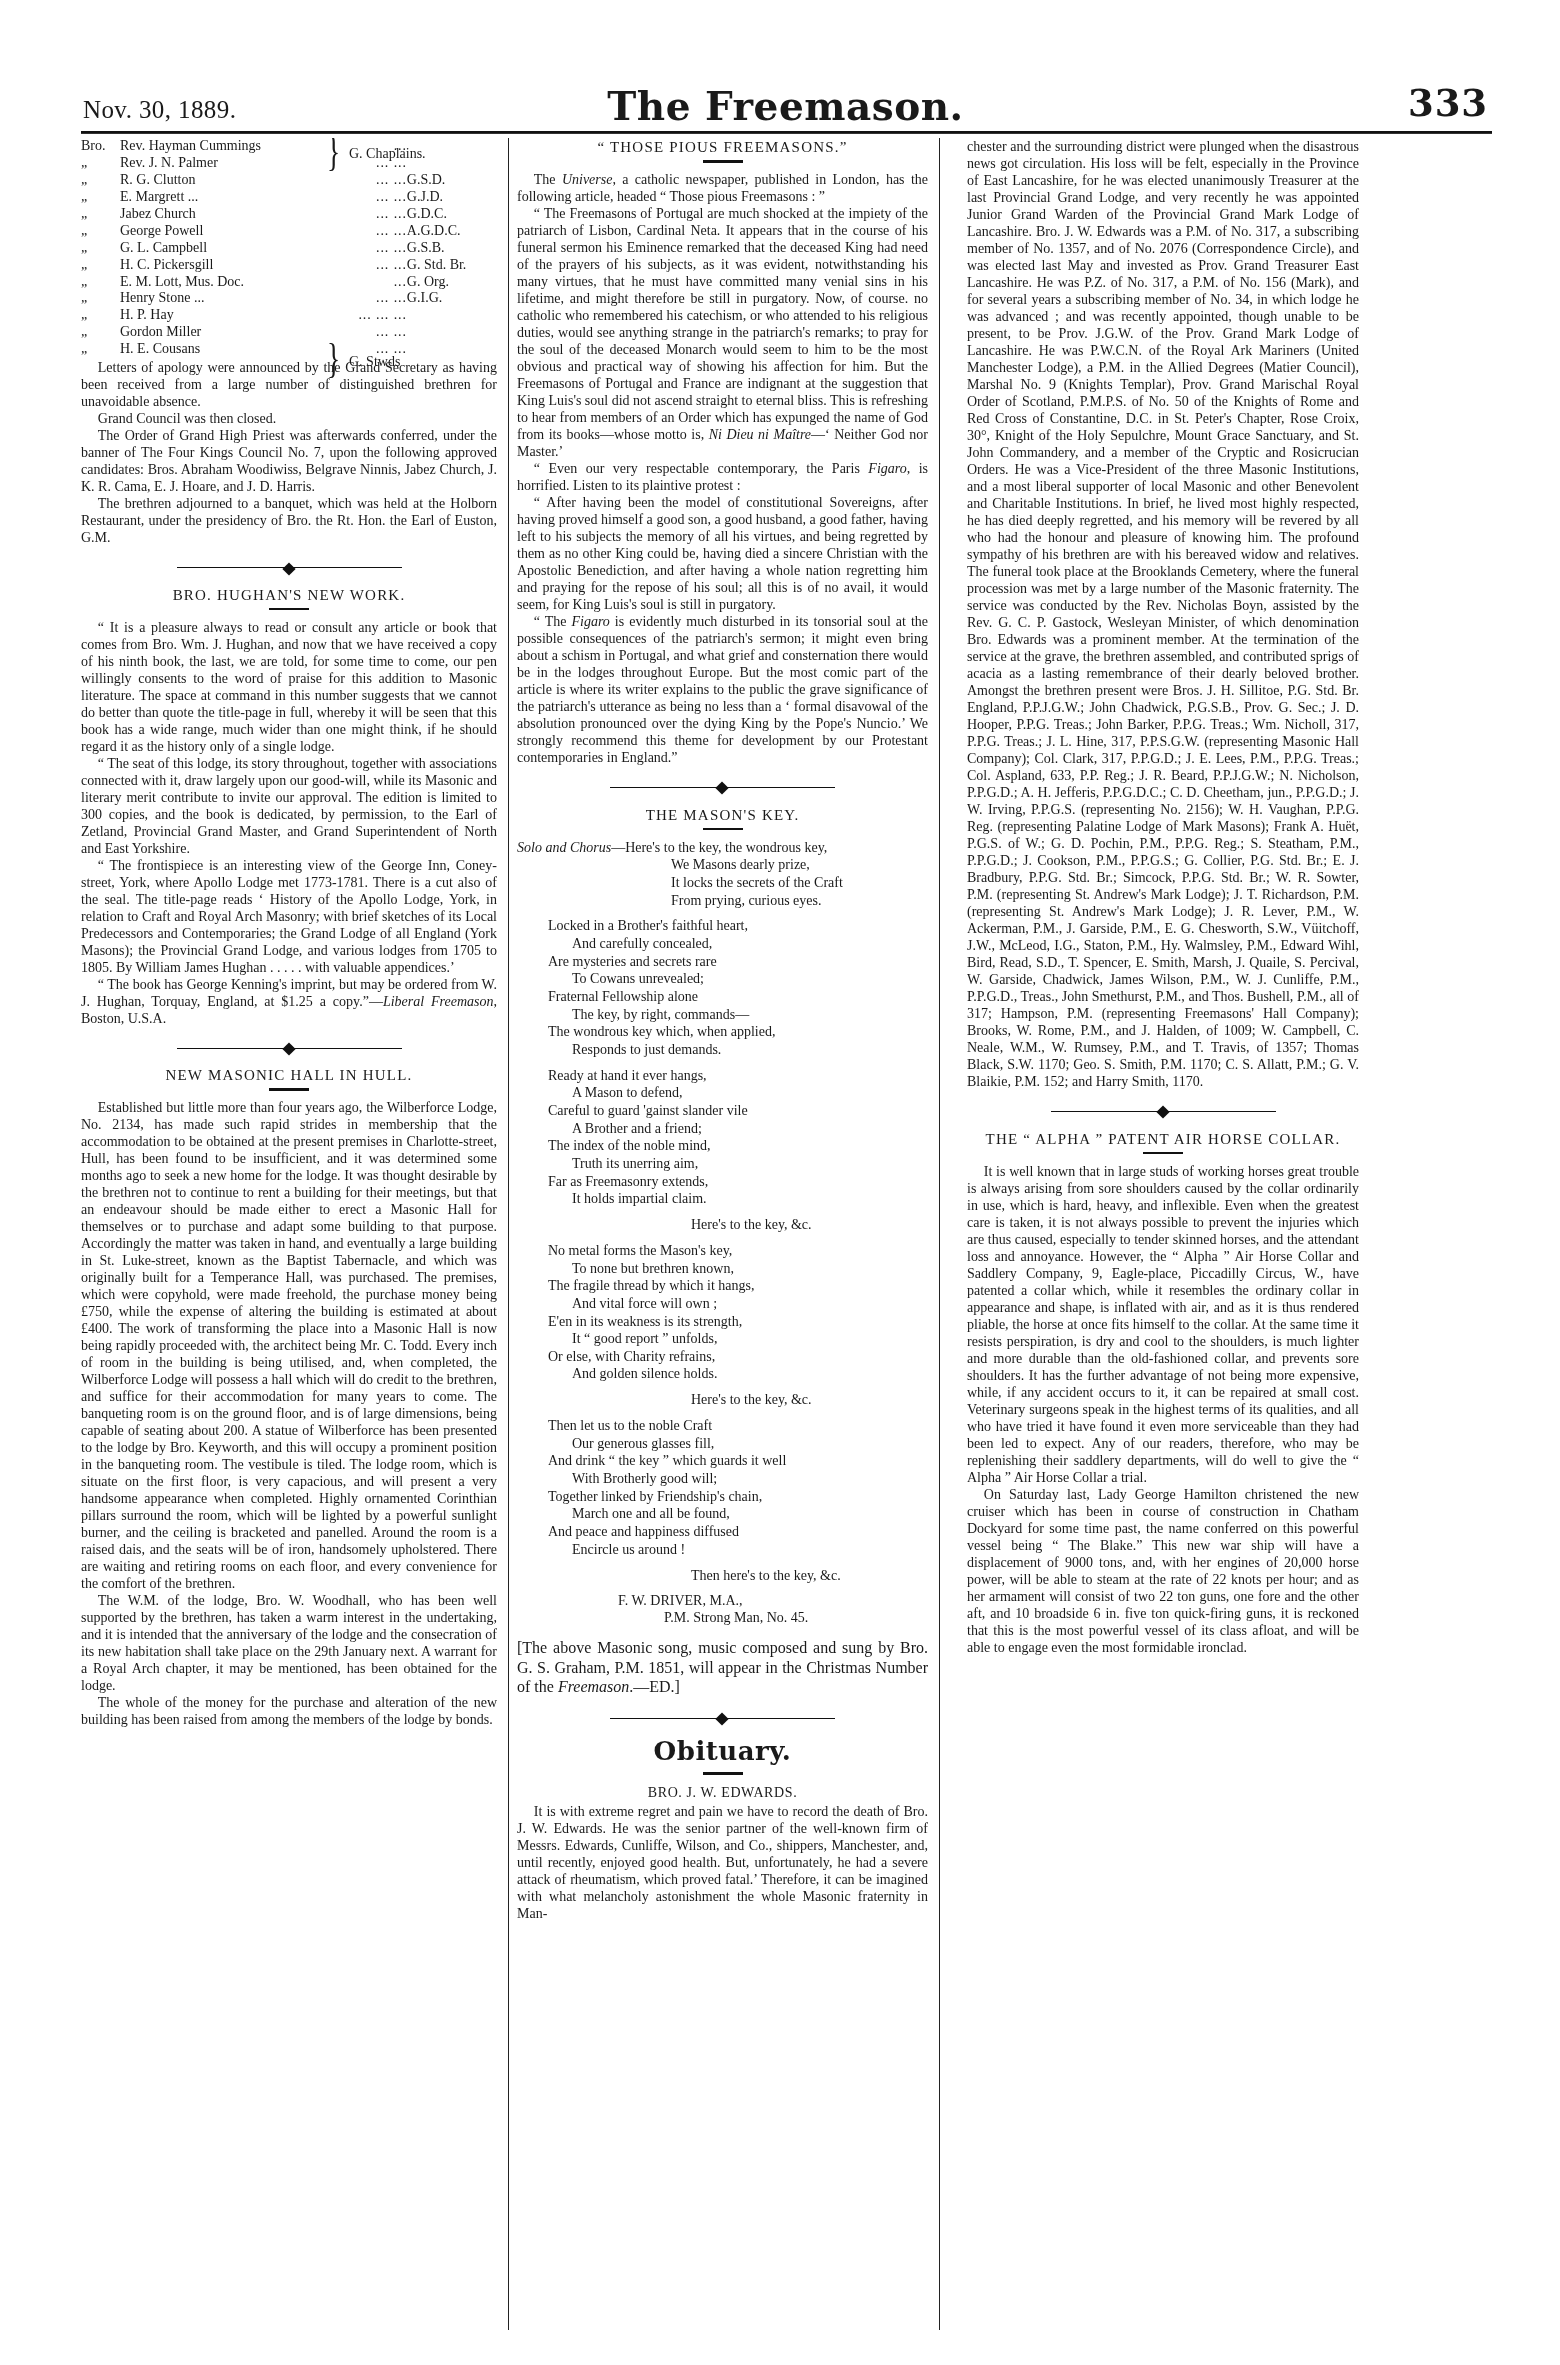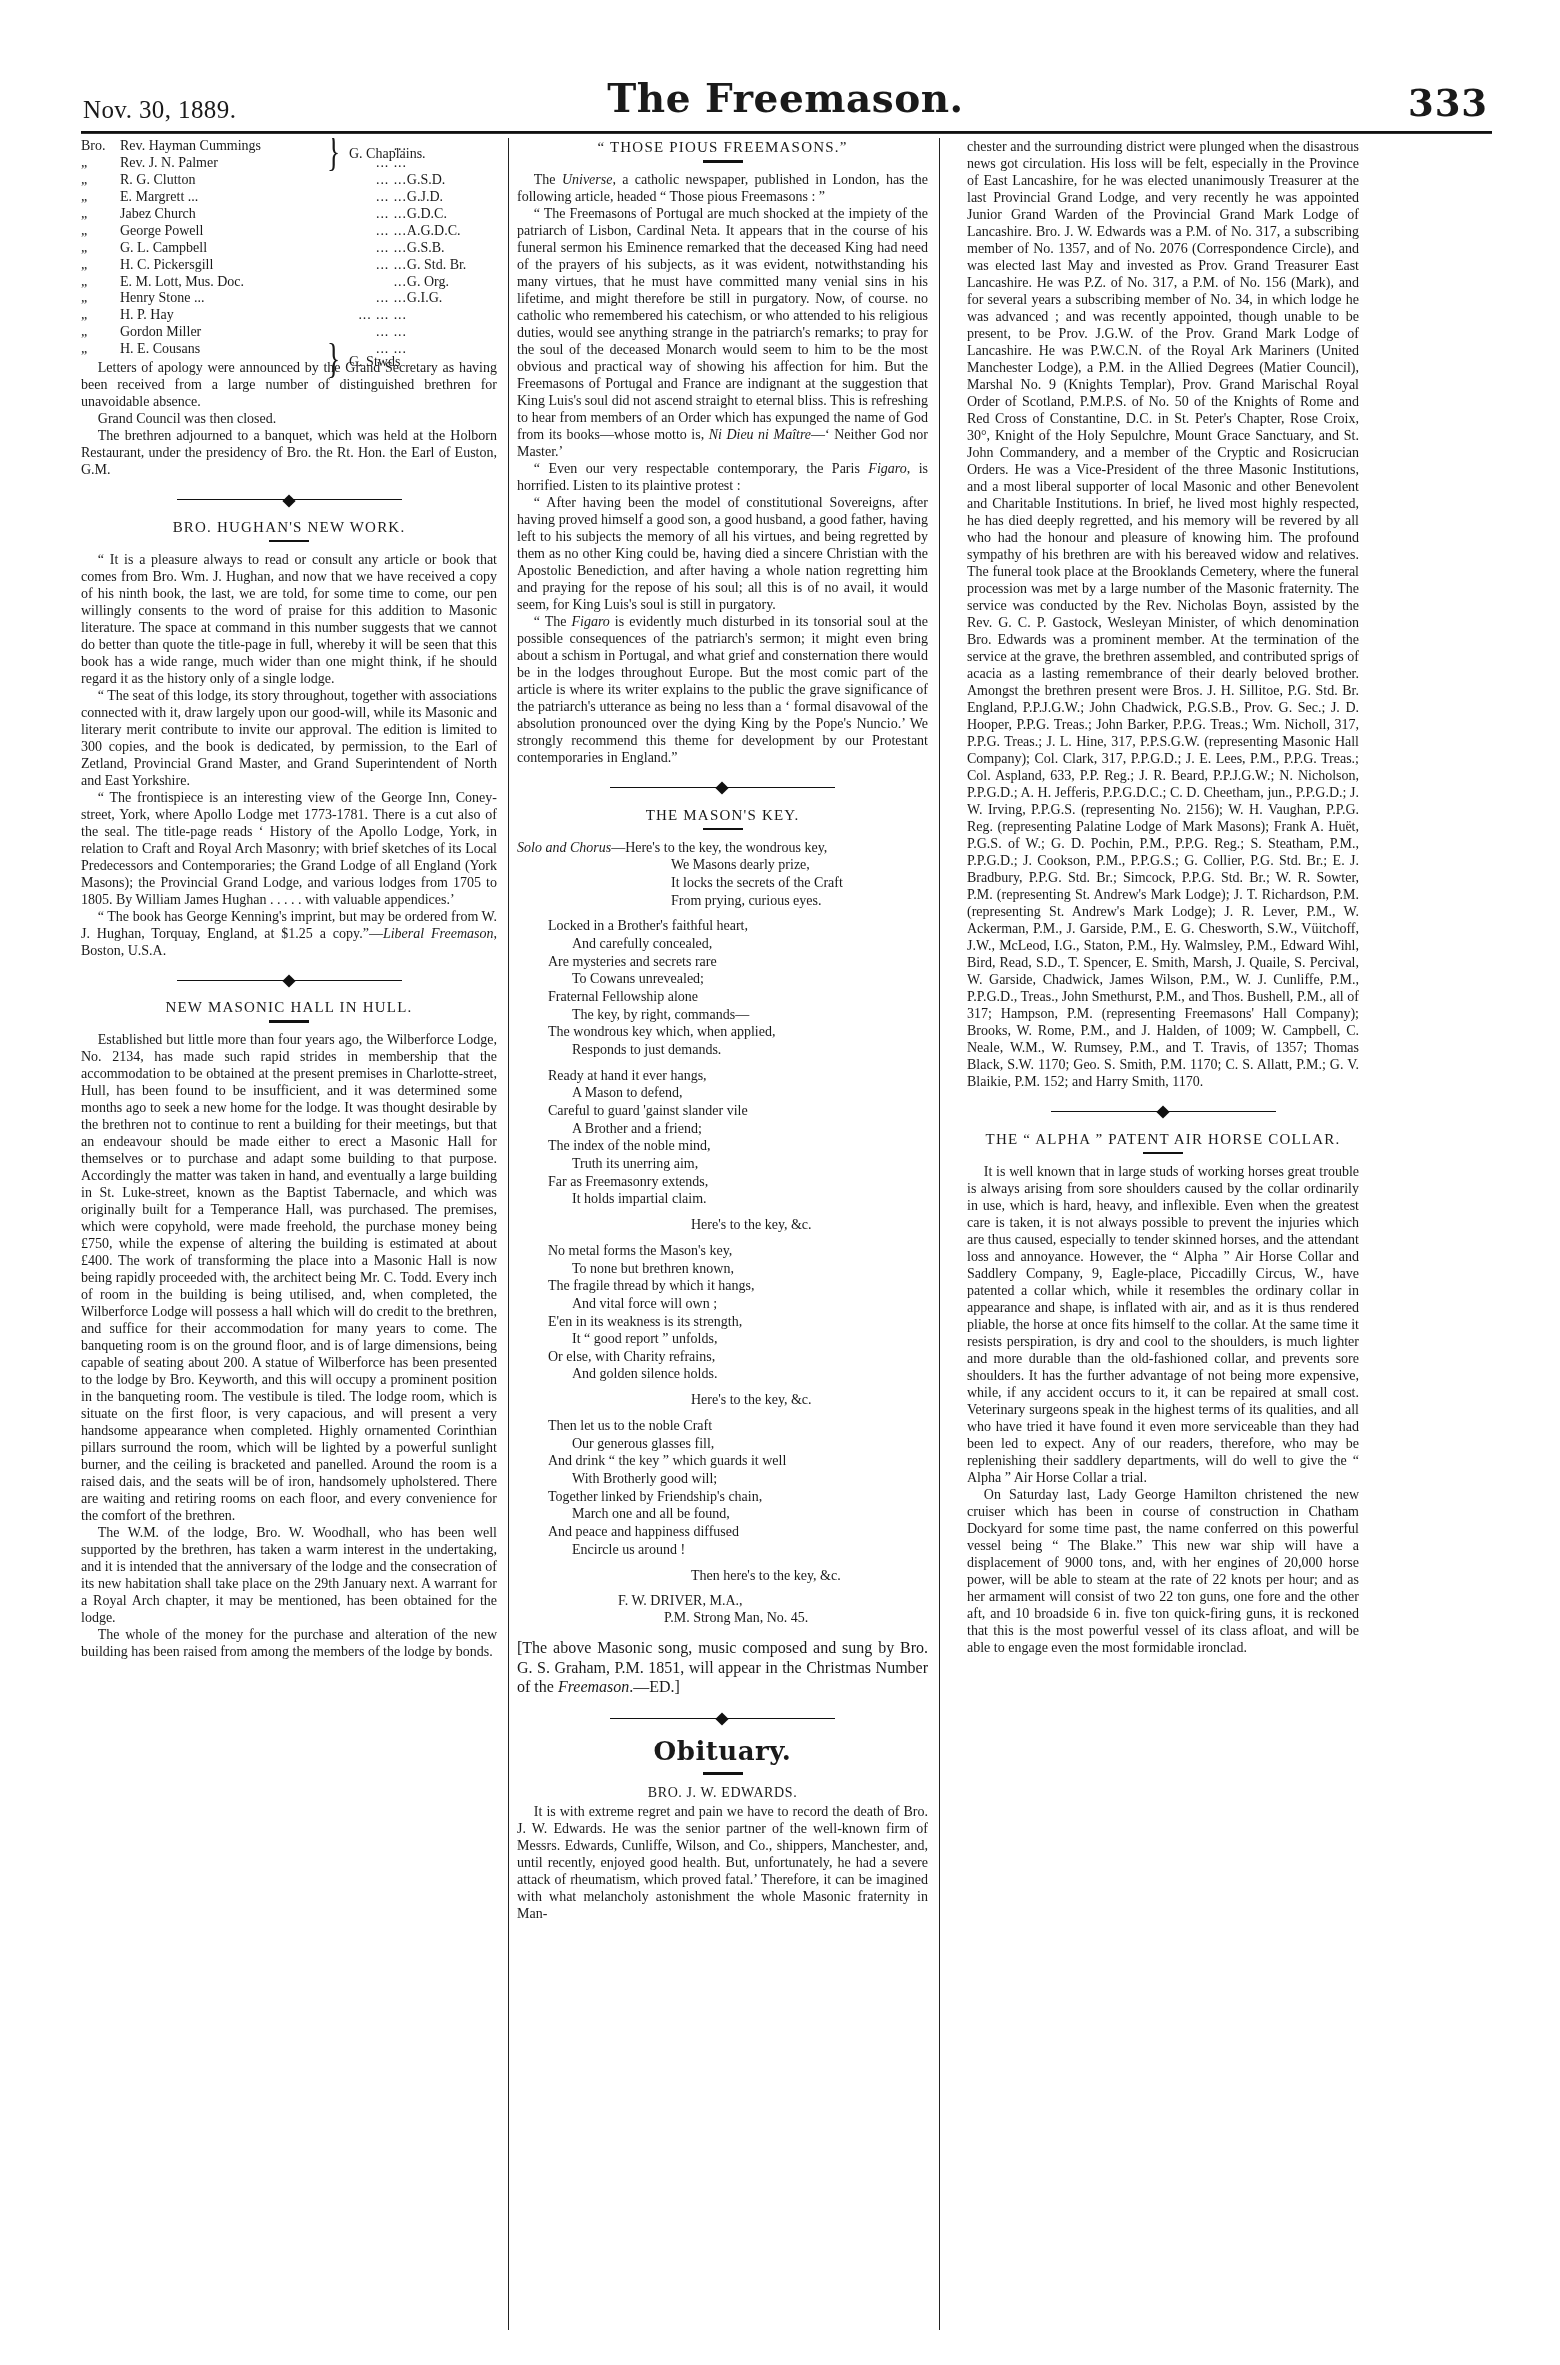--- a/index.html
+++ b/index.html
@@ -30,21 +30,21 @@
   }
   .mast-date {
     position: absolute;
     left: 0; bottom: 5.5px;
     font-size: 25px;
     letter-spacing: 0.4px;
     font-family: "Liberation Serif", serif;
   }
   .mast-title {
     position: absolute;
-    left: 0; right: 0; bottom: 8px;
+    left: 0; right: 0; bottom: 0;
     text-align: center;
     font-size: 39px;
     font-family: "DejaVu Serif", serif;
     font-weight: 700;
     letter-spacing: 0.5px;
   }
   .mast-page {
     position: absolute;
     right: 0; bottom: 3.7px;
     font-size: 37px;
@@ -269,20 +269,21 @@
             </tbody>
         </table>
         <span class="brace" style="left:246px; top:-0.9px;">}</span>
         <span style="position:absolute; left:268px; top:7.3px; font-size:14px;">G. Chaplains.</span>
         <span class="brace" style="left:246px; top:206px;">}</span>
         <span style="position:absolute; left:268px; top:215px; font-size:14px;">G. Stwds</span>
       </div>
 
       <p>Letters of apology were announced by the Grand Secretary as having been received from a large number of distinguished brethren for unavoidable absence.</p>
       <p>Grand Council was then closed.</p>
+      <p>The Order of Grand High Priest was afterwards conferred, under the banner of The Four Kings Council No. 7, upon the following approved candidates: Bros. Abraham Woodiwiss, Belgrave Ninnis, Jabez Church, J. K. R. Cama, E. J. Hoare, and J. D. Harris.</p>
       <p>The brethren adjourned to a banquet, which was held at the Holborn Restaurant, under the presidency of Bro. the Rt. Hon. the Earl of Euston, G.M.</p>
 
       <div class="diamond-rule"></div>
       <h2 class="sec">BRO. HUGHAN'S NEW WORK.</h2>
       <div class="subrule"></div>
 
       <p>“ It is a pleasure always to read or consult any article or book that comes from Bro. Wm. J. Hughan, and now that we have received a copy of his ninth book, the last, we are told, for some time to come, our pen willingly consents to the word of praise for this addition to Masonic literature. The space at command in this number suggests that we cannot do better than quote the title-page in full, whereby it will be seen that this book has a wide range, much wider than one might think, if he should regard it as the history only of a single lodge.</p>
       <p>“ The seat of this lodge, its story throughout, together with associations connected with it, draw largely upon our good-will, while its Masonic and literary merit contribute to invite our approval. The edition is limited to 300 copies, and the book is dedicated, by permission, to the Earl of Zetland, Provincial Grand Master, and Grand Superintendent of North and East Yorkshire.</p>
       <p>“ The frontispiece is an interesting view of the George Inn, Coney-street, York, where Apollo Lodge met 1773-1781. There is a cut also of the seal. The title-page reads ‘ History of the Apollo Lodge, York, in relation to Craft and Royal Arch Masonry; with brief sketches of its Local Predecessors and Contemporaries; the Grand Lodge of all England (York Masons); the Provincial Grand Lodge, and various lodges from 1705 to 1805. By William James Hughan . . . . . with valuable appendices.’</p>
       <p><span id="hughan4">“ The book has George Kenning's imprint, but may be ordered from W. J. Hughan, Torquay, England, at $1.25 a copy.”—<span class="ital">Liberal Freemason</span>, Boston, U.S.A.</span></p>

